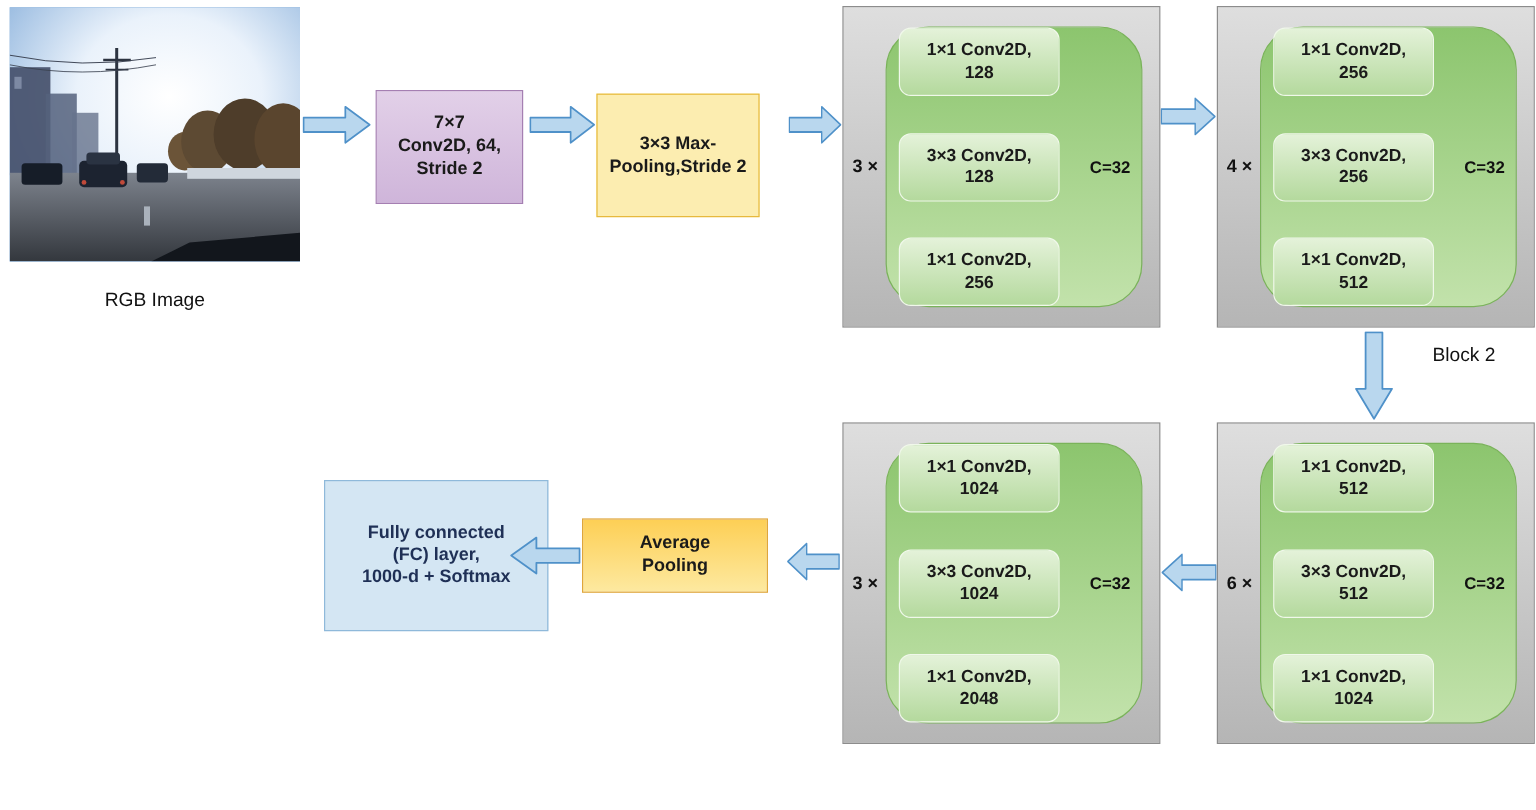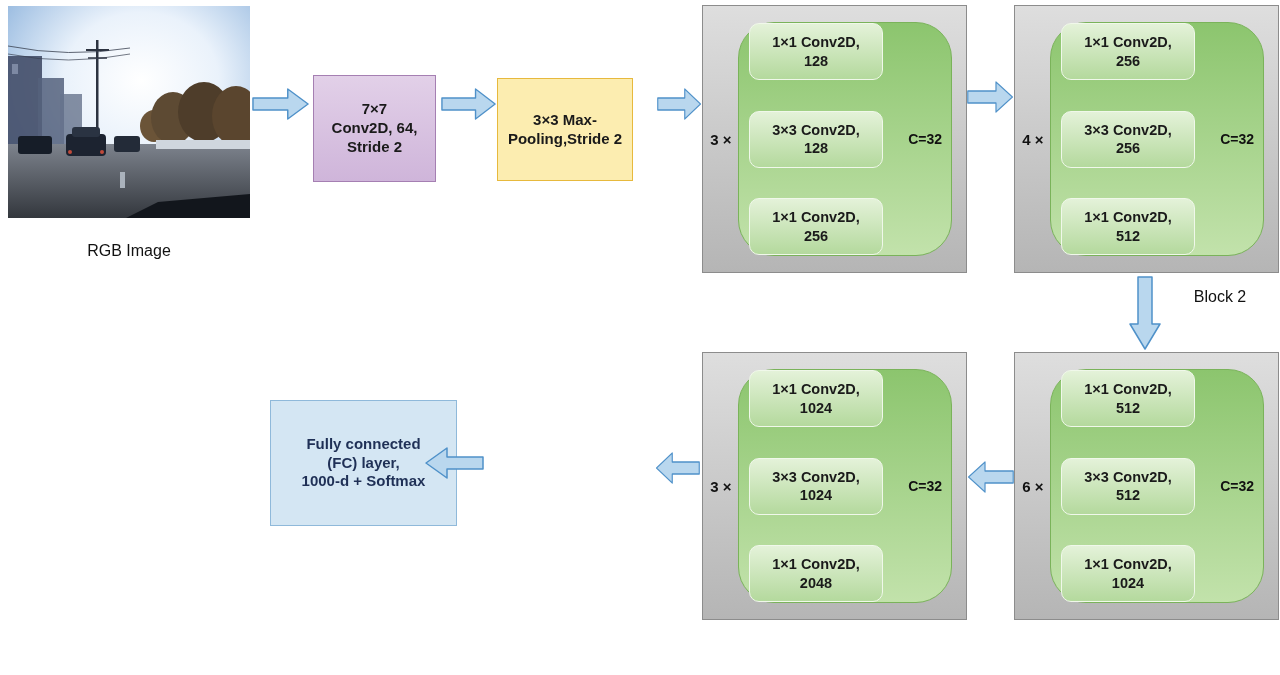--- a/index.html
+++ b/index.html
@@ -7,21 +7,21 @@
   body { font-family: "Liberation Sans", sans-serif; color: #1a1a1a; }
   .canvas { position: relative; width: 1280px; height: 675px; background: #fff; overflow: hidden; }
 
   .node {
     position: absolute;
     display: flex; align-items: center; justify-content: center;
     text-align: center; font-weight: bold; white-space: pre-line;
     line-height: 1.25; font-size: 15px; color: #1a1a1a;
   }
   .conv-box {
-    left: 313px; top: 75px; width: 123px; height: 107px;
+    left: 313px; top: 75px; width: 123px; height: 95px;
     background: linear-gradient(180deg, #e2d0e8, #cfb5da);
     border: 1px solid #a57fb2;
   }
   .maxpool-box {
     left: 497px; top: 78px; width: 136px; height: 103px;
     background: #fcedb0;
     border: 1.5px solid #e7b93d;
   }
   .avgpool-box {
     left: 485px; top: 432px; width: 155px; height: 62px;
@@ -143,20 +143,22 @@
       <rect x="112" y="166" width="5" height="16" fill="#aab2bc"></rect>
     </svg>
   </div>
   <div class="caption cap-rgb">RGB Image</div>
 
   <div class="node conv-box">7×7
 Conv2D, 64,
 Stride 2</div>
   <div class="node maxpool-box">3×3 Max-
 Pooling,Stride 2</div>
+  <div class="node avgpool-box">Average
+Pooling</div>
   <div class="node fc-box">Fully connected
 (FC) layer,
 1000-d + Softmax</div>
 
   <svg class="arrow" style="left:252px; top:87px;" width="58" height="34" viewBox="0 0 60 34" preserveAspectRatio="none">
     <polygon points="1,11 37,11 37,2 58,17 37,32 37,23 1,23"></polygon>
   </svg>
   <svg class="arrow" style="left:441px; top:87px;" width="56" height="34" viewBox="0 0 60 34" preserveAspectRatio="none">
     <polygon points="1,11 37,11 37,2 58,17 37,32 37,23 1,23"></polygon>
   </svg>

